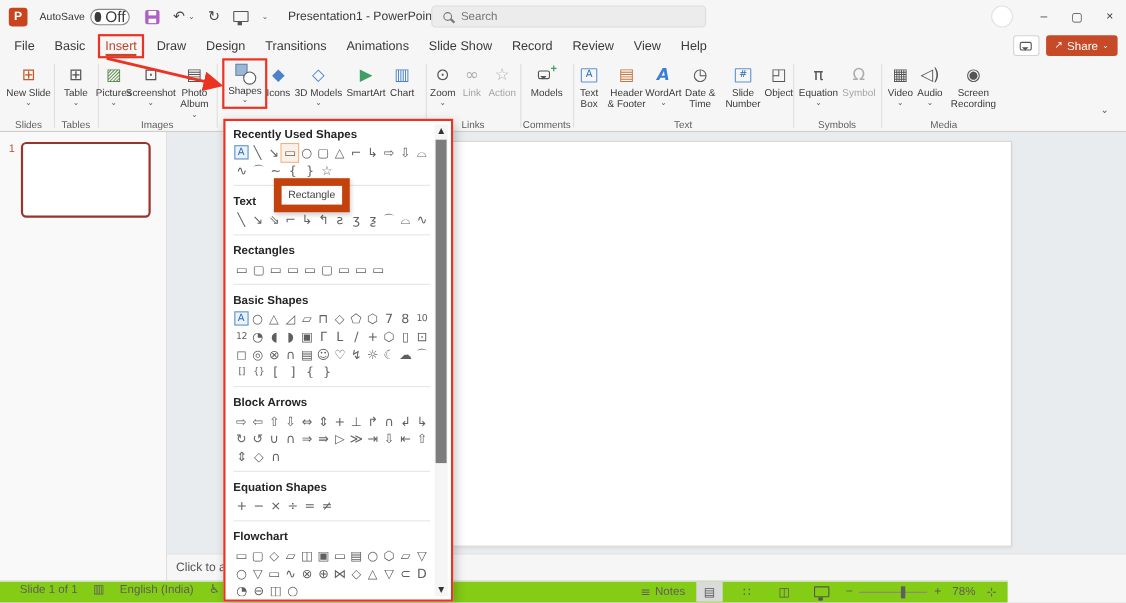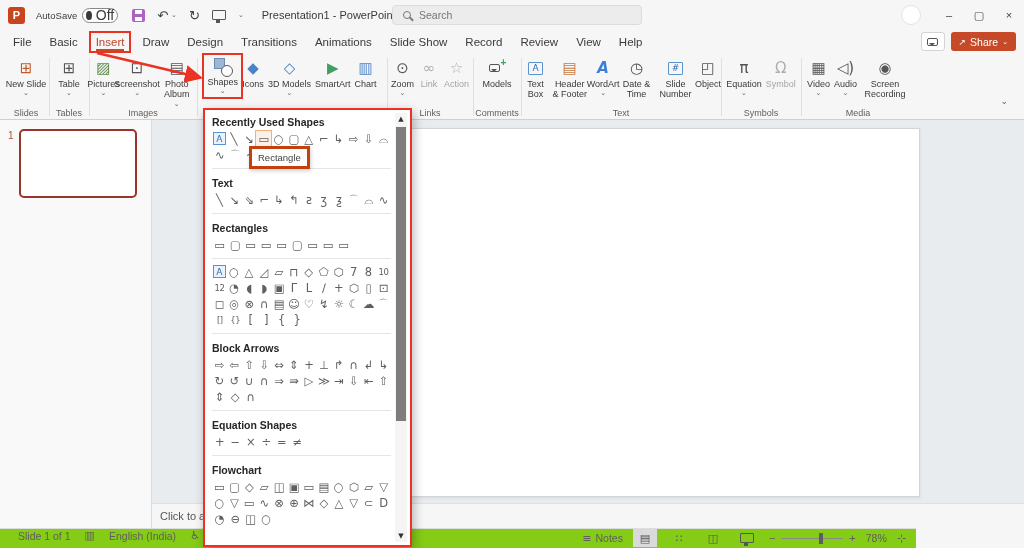--- a/index.html
+++ b/index.html
@@ -101,21 +101,21 @@
   .mrow { height:16px; display:flex; }
   .cell { width:15.5px; height:16px; display:flex; align-items:center; justify-content:center; font-family:"DejaVu Sans",sans-serif; font-size:11.5px; color:#5f5f5f; }
   .cell.small { font-size:8.5px; letter-spacing:-.5px; }
   .cell.cell-a { font-size:9px; border:1px solid #5b93d0; color:#2e6db6; background:#eaf2fb; height:13px; width:13px; margin:1px; }
   .cell.cell-hl { outline:1px solid #f0b27d; background:#fcf1e8; }
   .msep { border-top:1px solid #e5e5e5; margin:5px 0; }
   .mscroll { position:absolute; right:3px; top:3px; width:12px; bottom:3px; background:#f5f5f5; }
   .mscroll .arr { position:absolute; left:0; width:12px; height:12px; text-align:center; font-size:7px; color:#333; font-family:"DejaVu Sans",sans-serif; line-height:12px; }
   .arr.up { top:0; } .arr.dn { bottom:0; }
   .mthumb { position:absolute; left:1px; top:14px; width:10px; height:294px; background:#7d7d7d; }
-  .tooltip { position:absolute; left:44px; top:36px; background:#fdfdfd; border:3px solid #c2410c; box-shadow:1px 2px 4px rgba(0,0,0,.18); font-size:9.5px; color:#444; padding:3px 6px; z-index:40; white-space:nowrap; }
+  .tooltip { position:absolute; left:44px; top:52px; background:#fdfdfd; border:7px solid #c2410c; box-shadow:1px 2px 4px rgba(0,0,0,.18); font-size:9.5px; color:#444; padding:3px 6px; z-index:40; white-space:nowrap; }
 
   
   .annot-arrow { position:absolute; left:92px; top:48px; z-index:25; pointer-events:none; }
 </style>
 </head>
 <body>
 
 <div id="app">
 
   <div class="titlebar">
@@ -484,20 +484,21 @@
           <span class="cell">▢</span>
           <span class="cell">▭</span>
           <span class="cell">▭</span>
           <span class="cell">▭</span>
           <span class="cell">▢</span>
           <span class="cell">▭</span>
           <span class="cell">▭</span>
           <span class="cell">▭</span>
         </div>
         <div class="msep"></div>
+        <div class="mtitle">Basic Shapes</div>
         <div class="mrow">
           <span class="cell cell-a">A</span>
           <span class="cell">○</span>
           <span class="cell">△</span>
           <span class="cell">◿</span>
           <span class="cell">▱</span>
           <span class="cell">⊓</span>
           <span class="cell">◇</span>
           <span class="cell">⬠</span>
           <span class="cell">⬡</span>

